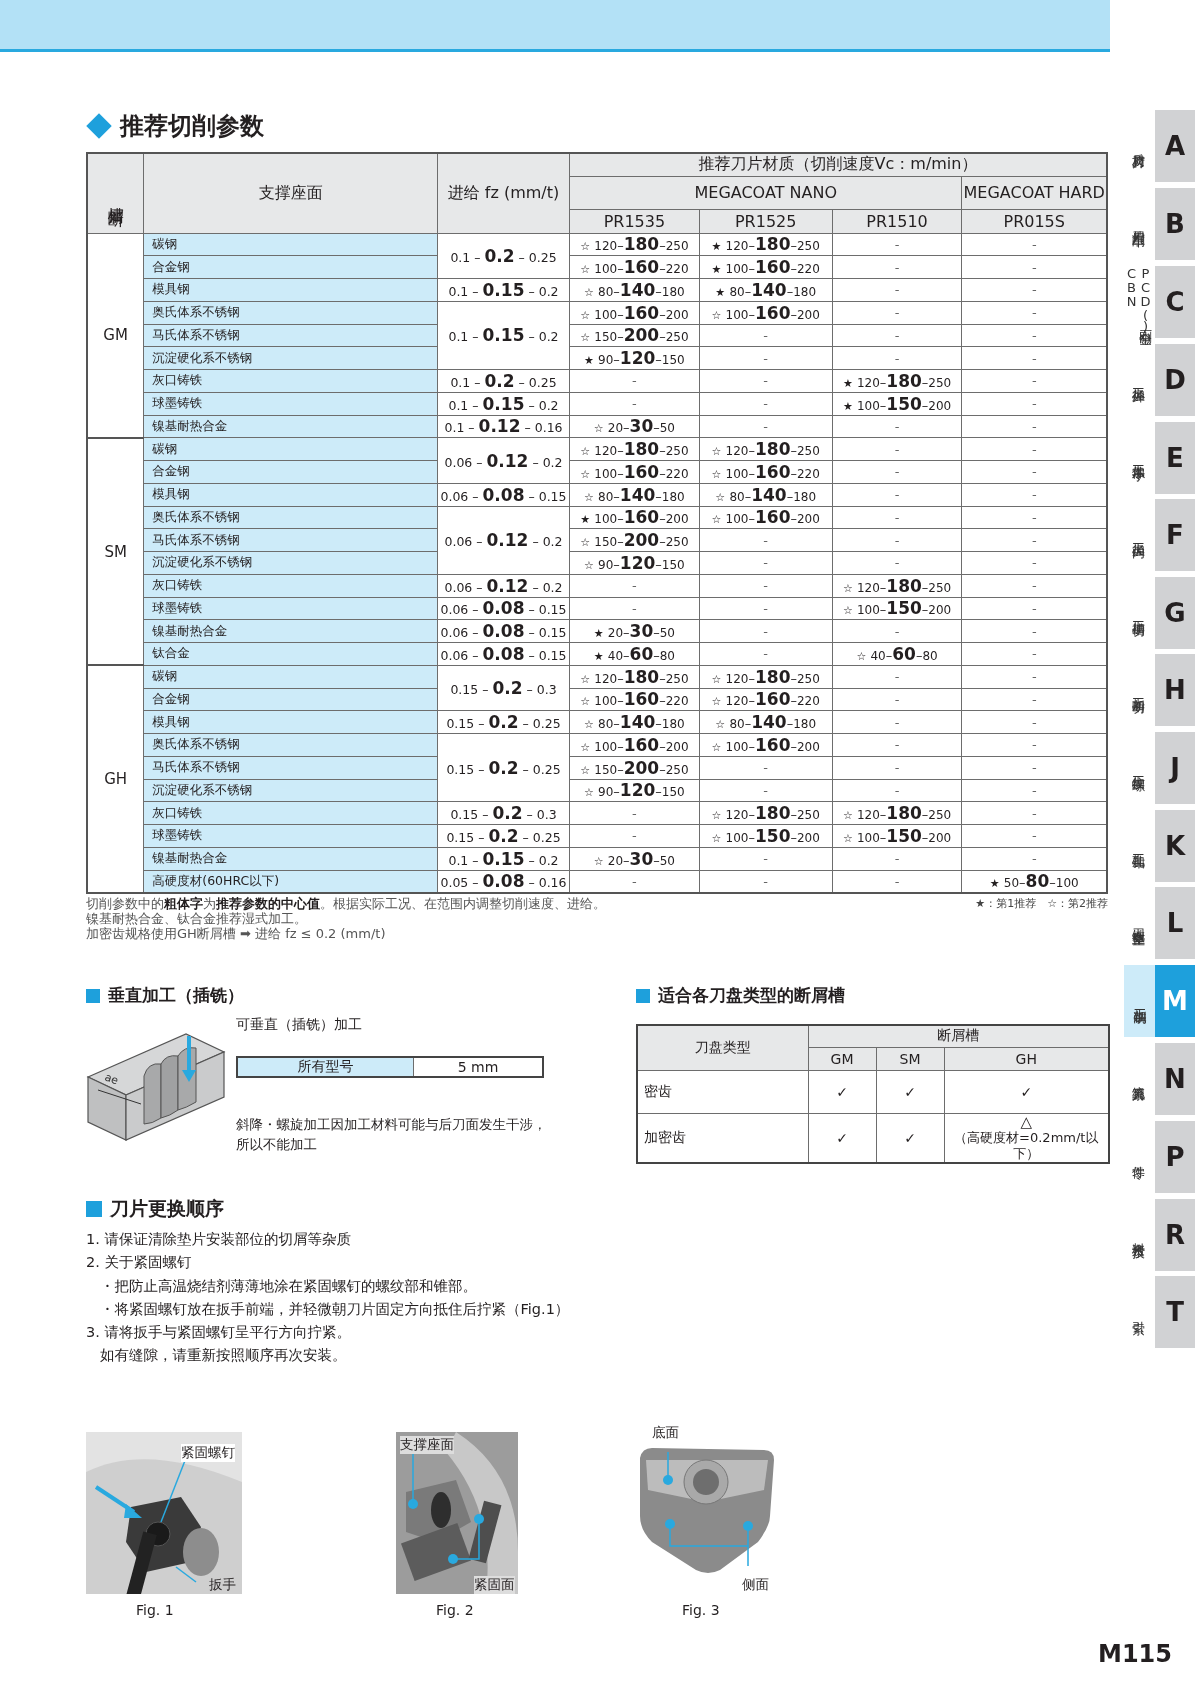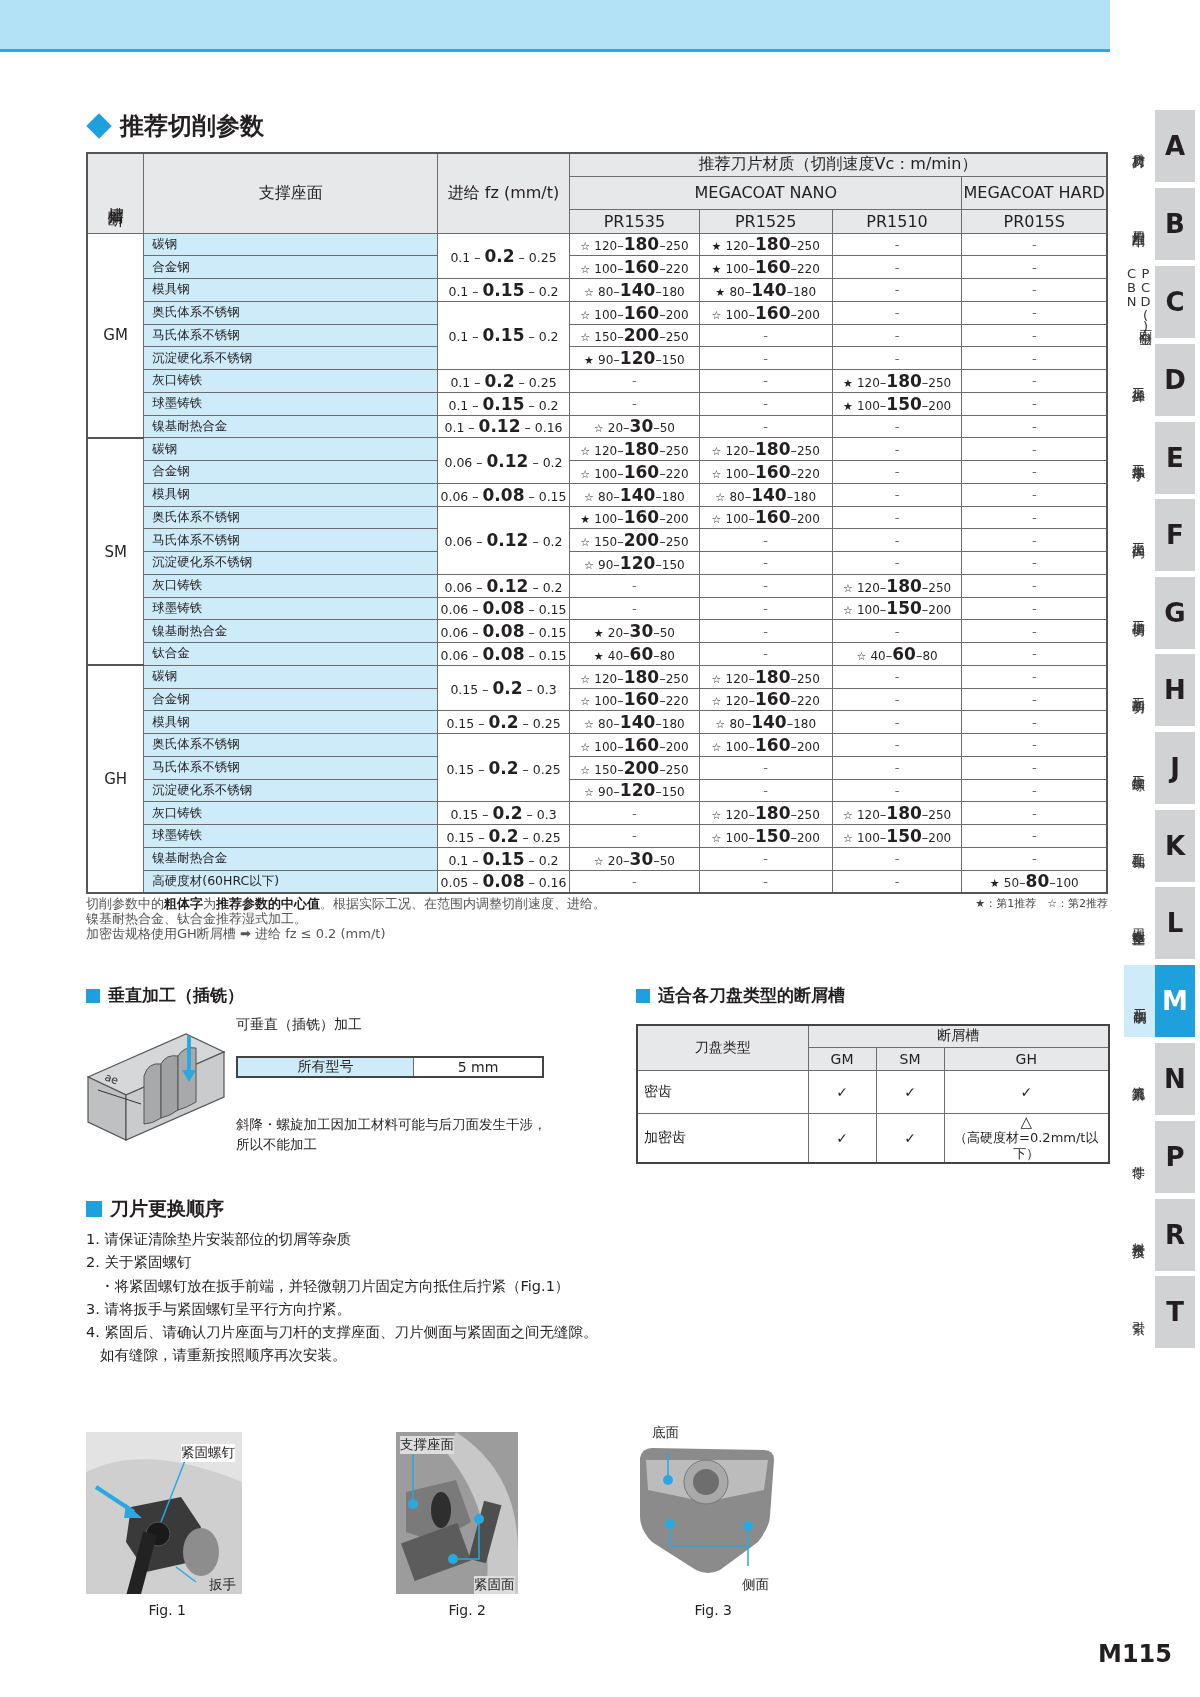--- a/index.html
+++ b/index.html
@@ -33,21 +33,21 @@
   .small-table { position: absolute; font-size: 14px; border: 2px solid #444; }
   .small-table th, .small-table td { border: 1px solid #6d6d6d; text-align: center; vertical-align: middle; font-weight: normal; }
   .small-table th { background: #e7e8e9; }
   .small-table td.blue { background: #cdebf9; }
 
   .steps { position: absolute; left: 86px; top: 1228px; font-size: 14.5px; line-height: 23.3px; color: #231f20; }
   .steps .ind { padding-left: 14px; }
   .steps .ind2 { padding-left: 14px; }
 
   .fig { position: absolute; background: #8a8a8a; overflow: hidden; }
-  .fig-cap { position: absolute; font-size: 14px; color: #231f20; text-align: right; }
+  .fig-cap { position: absolute; font-size: 14px; color: #231f20; text-align: left; }
   .callout { position: absolute; font-size: 13.5px; color: #231f20; }
 
   .side-tab { position: absolute; left: 1155px; width: 40px; background: #d1d2d4; display: flex; align-items: center; justify-content: center; font-weight: bold; font-size: 26px; color: #231f20; font-family: "DejaVu Sans", sans-serif; }
   .side-tab.active { background: #1ea0dc; color: #ffffff; }
   .side-label { position: absolute; left: 1124px; width: 28px; font-size: 13px; color: #333; writing-mode: vertical-rl; text-orientation: upright; letter-spacing: -1px; display: flex; align-items: center; justify-content: center; line-height: 14px; }
   .side-label.active { background: #cdebf9; }
   .page-num { position: absolute; left: 1098px; top: 1640px; font-size: 24px; font-weight: bold; color: #231f20; }
 </style>
 </head>
 <body>
@@ -395,23 +395,23 @@
   </table>
 
 <div class="section-title" style="left:86px; top:1196px; font-size:19px;">
   <span class="sq" style="width:16px;height:16px;"></span>
   <span>刀片更换顺序</span>
 </div>
 
 <div class="steps">
   <div>1. 请保证清除垫片安装部位的切屑等杂质</div>
   <div>2. 关于紧固螺钉</div>
+  <div class="ind">・把防止高温烧结剂薄薄地涂在紧固螺钉的螺纹部和锥部。</div>
   <div class="ind">・将紧固螺钉放在扳手前端，并轻微朝刀片固定方向抵住后拧紧（Fig.1）</div>
   <div>3. 请将扳手与紧固螺钉呈平行方向拧紧。</div>
-  <div>4. 紧固后、请确认刀片座面与刀杆的支撑座面、刀片侧面与紧固面之间无缝隙。</div>
   <div class="ind2">如有缝隙，请重新按照顺序再次安装。</div>
 </div>
 
 <svg class="fig" style="left:86px; top:1432px; background:#dcdcdc;" width="156" height="162" viewBox="0 0 156 162">
   <rect width="156" height="162" fill="#e3e3e3"></rect>
   <path d="M0,40 Q60,10 156,50 L156,162 L0,162 Z" fill="#cfcfcf"></path>
   <polygon points="45,75 95,65 115,95 105,130 60,140 40,110" fill="#3a3a3a"></polygon>
   <circle cx="72" cy="102" r="12" fill="#1a1a1a" stroke="#555"></circle>
   <rect x="48" y="100" width="14" height="70" fill="#222" transform="rotate(15 55 135)"></rect>
   <ellipse cx="115" cy="120" rx="18" ry="24" fill="#8d8d8d"></ellipse>

